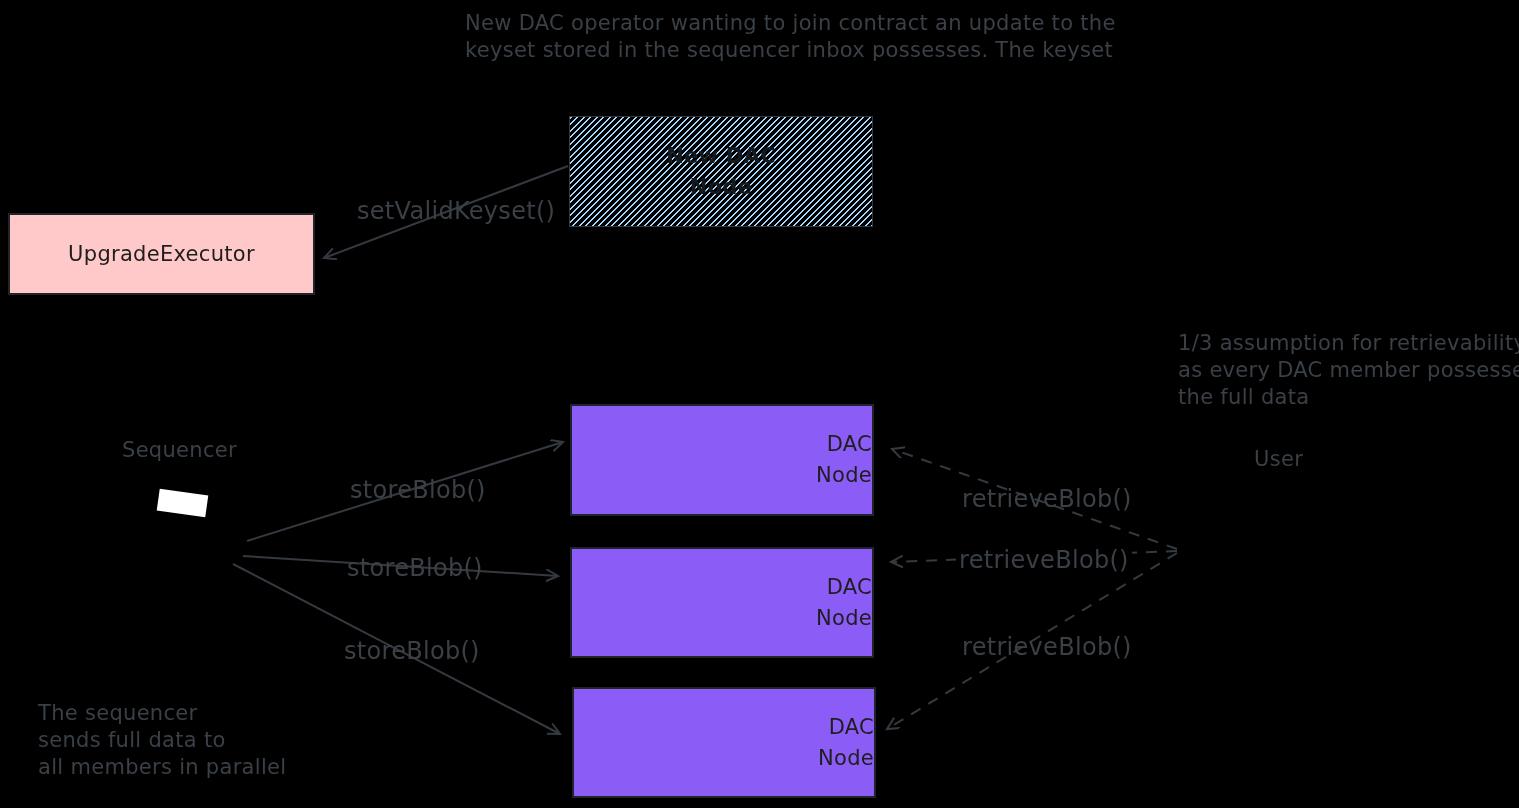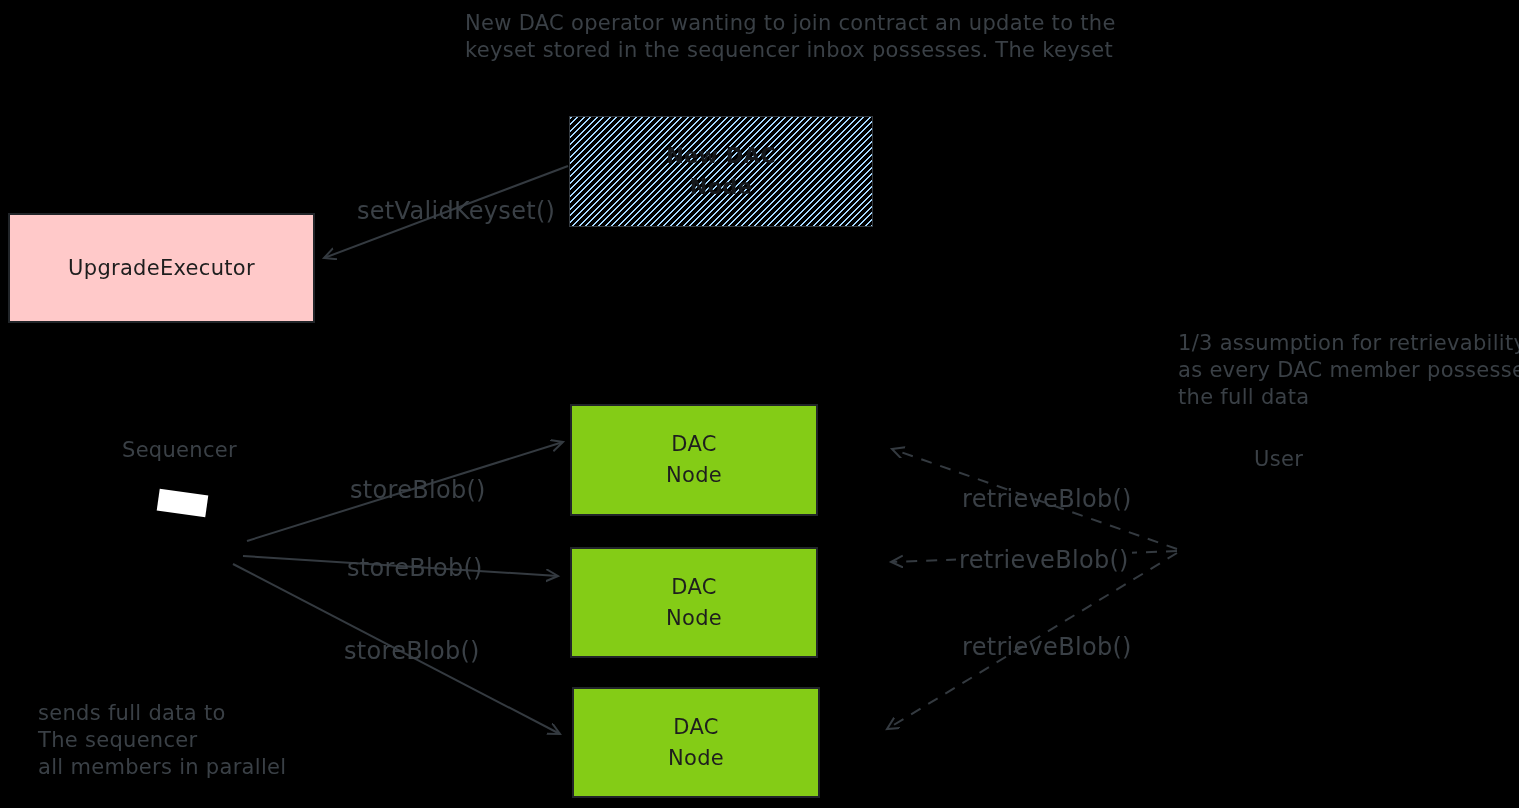--- a/index.html
+++ b/index.html
@@ -29,28 +29,29 @@
     position:absolute;
     box-sizing:border-box;
     display:flex;
     flex-direction:column;
     align-items:center;
     justify-content:center;
     text-align:center;
   }
   .shape .bl{ font-size:21px; line-height:31px; color:#1e1e1e; letter-spacing:.3px; }
   #upgrade-executor{
-    left:8px; top:213px; width:307px; height:110px;
+    left:8px; top:213px; width:307px; height:82px;
     background:#ffc9c9;
     border:2.5px solid #212529;
   }
   .dac-box{
-    width:248px;
-    background:#84cc16;
+    width:304px;
+    background:#8b5cf6;
     border:2.5px solid #212529;
+    align-items:flex-end;
   }
   #dac-node-1{ left:570px; top:404px; height:112px; }
   #dac-node-2{ left:570px; top:547px; height:111px; }
   #dac-node-3{ left:572px; top:687px; height:111px; }
   #new-dac-node{
     left:569px; top:116px; width:304px; height:111px;
     background:repeating-linear-gradient(135deg,#a5d8ff 0px,#a5d8ff 1.5px,transparent 1.5px,transparent 4.6px);
     border:1.5px solid #343a40;
     font-weight:bold;
   }
@@ -129,18 +130,18 @@
 
   <div class="note" style="left:1178px; top:330px;">
     <div>1/3 assumption for retrievability,</div>
     <div>as every DAC member possesses</div>
     <div>the full data</div>
   </div>
 
   <div class="note" style="left:1254px; top:446px;">User</div>
 
   <div class="note" style="left:38px; top:700px;">
+    <div>The sequencer</div>
     <div>sends full data to</div>
-    <div>The sequencer</div>
     <div>all members in parallel</div>
   </div>
 
 </div>
 
 </body></html>

